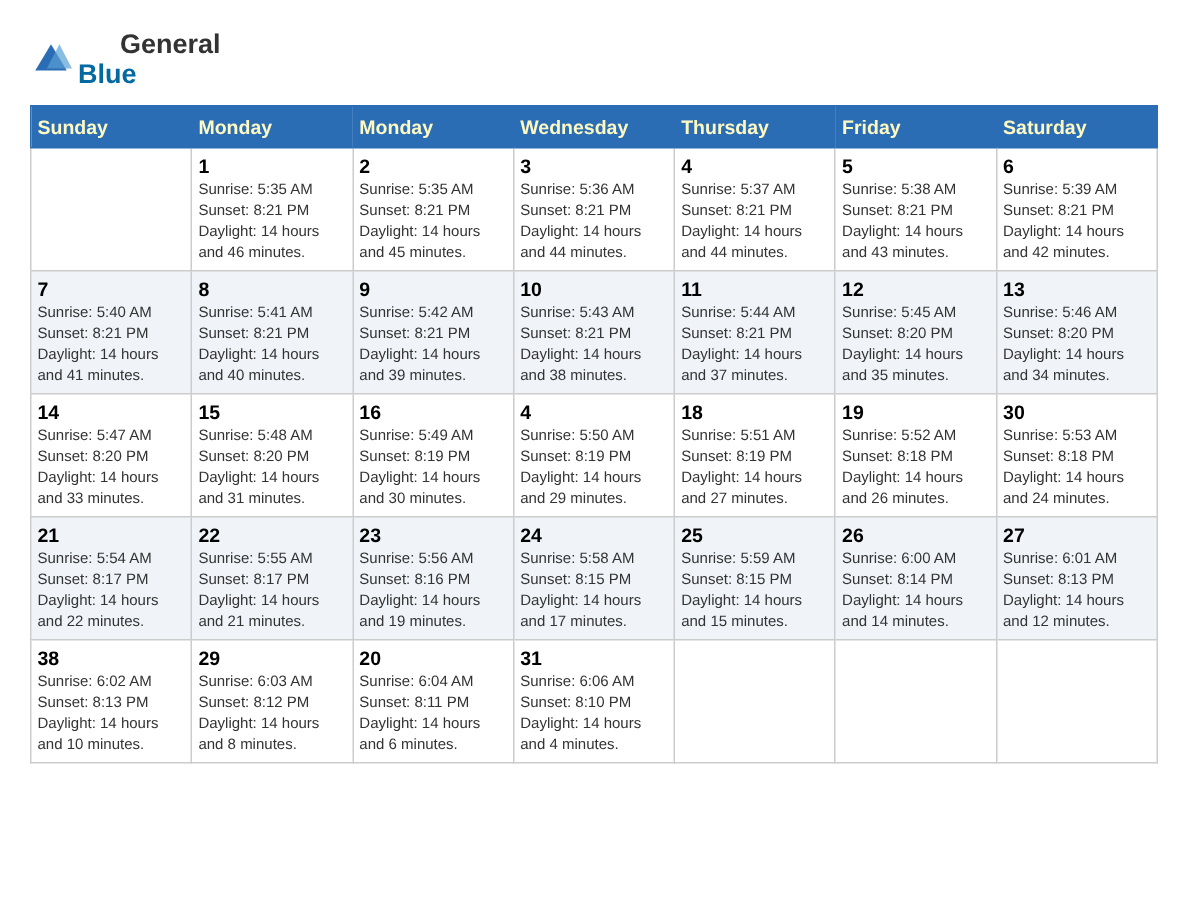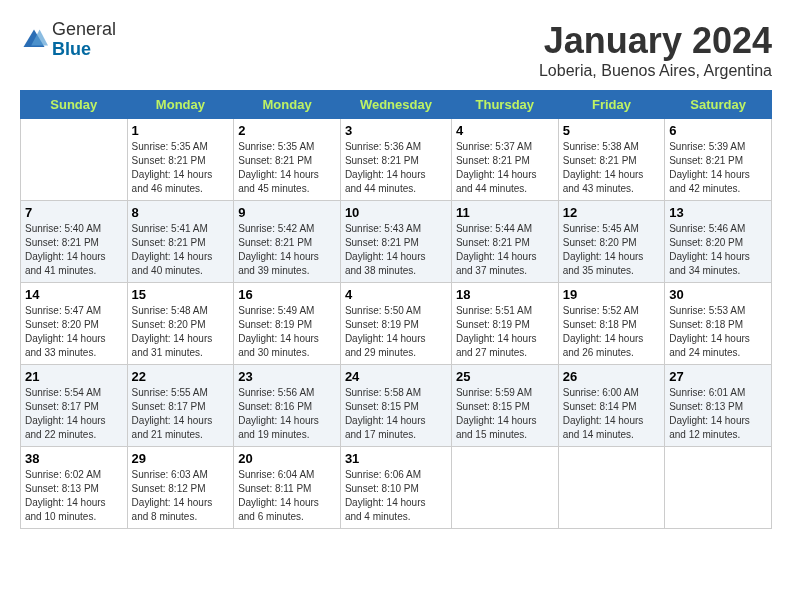--- a/index.html
+++ b/index.html
@@ -21,22 +21,23 @@
       align-items: center;
       gap: 4px;
     }
     .logo-text {
       display: flex;
       flex-direction: column;
       line-height: 1.1;
     }
     .logo-general {
       font-size: 18px;
-      font-weight: normal;
-      color: #333;
+      font-weight: bold;
+      color: #333;
+      margin-left: 28px;
     }
     .logo-blue {
       font-size: 18px;
       font-weight: bold;
       color: #0369a1;
     }
     .logo-icon {
       width: 28px;
       height: 28px;
     }
@@ -52,23 +53,23 @@
       font-size: 16px;
       color: #333;
     }
     table {
       width: 100%;
       border-collapse: collapse;
       font-size: 11px;
     }
     thead tr th {
       background-color: #2a6db5;
-      color: #bef264;
-      padding: 6px 19px;
-      text-align: center;
+      color: #fef9c3;
+      padding: 6px 4px;
+      text-align: left;
       font-size: 13px;
       border: 1px solid #2a6db5;
     }
     tbody tr td {
       border: 1px solid #ccc;
       vertical-align: top;
       padding: 4px;
       min-height: 80px;
       width: 107px;
     }
@@ -100,24 +101,20 @@
   <div class="logo">
     <svg class="logo-icon" viewBox="0 0 40 40">
       <polygon points="20,5 35,30 5,30" fill="#2a6db5"></polygon>
       <polygon points="28,5 40,28 16,28" fill="#5a9fd4" opacity="0.7"></polygon>
     </svg>
     <div class="logo-text">
       <span class="logo-general">General</span>
       <span class="logo-blue">Blue</span>
     </div>
   </div>
-  <div class="title-section">
-    <div class="calendar-title">January 2024</div>
-    <div class="calendar-subtitle">Loberia, Buenos Aires, Argentina</div>
-  </div>
 </div>
 
 <table>
   <thead>
     <tr>
     <th>Sunday</th>
         <th>Monday</th>
         <th>Monday</th>
         <th>Wednesday</th>
         <th>Thursday</th>

